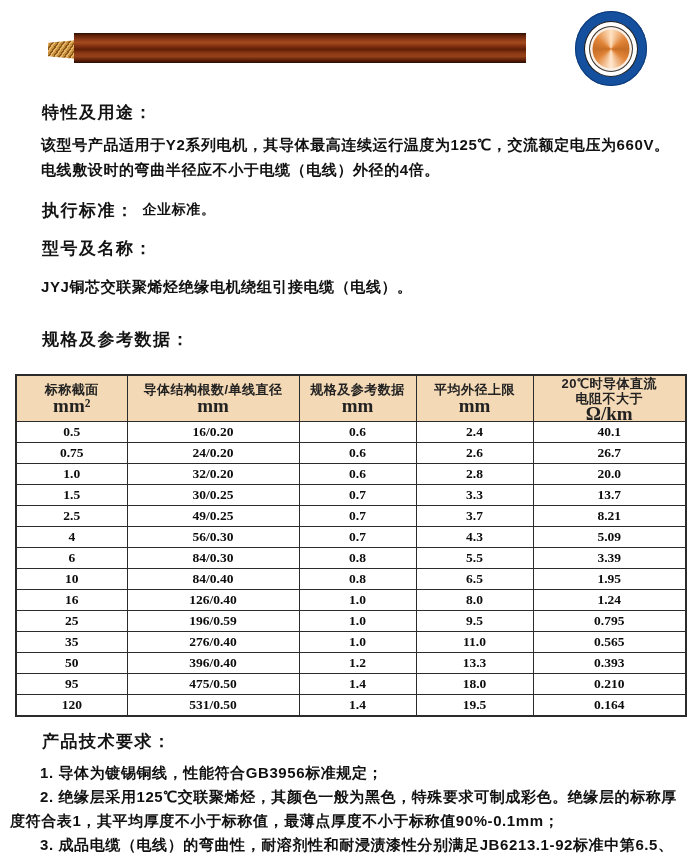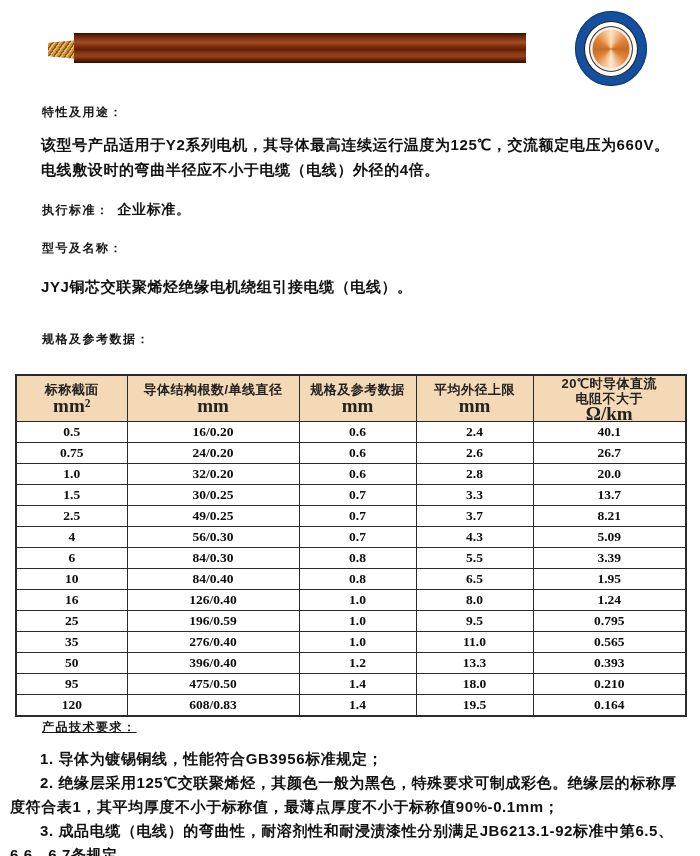--- a/index.html
+++ b/index.html
@@ -44,21 +44,21 @@
     width:44px;height:46px;border-radius:50%;
     border:1px solid #3a3a3a;
     box-shadow:inset 0 0 0 2.5px #f8f0e6;
     background:conic-gradient(from 0deg,
       #ffe2c2 0deg,#e08438 55deg,#c66d26 90deg,#e08438 125deg,
       #ffe9d2 180deg,#e08438 235deg,#c66d26 270deg,#e08438 305deg,#ffe2c2 360deg);
   }
 
   
   .sec-heading{
-    font-size:12px;font-weight:bold;letter-spacing:1.5px;line-height:21px;
+    font-size:17px;font-weight:bold;letter-spacing:1.5px;line-height:21px;
     color:#141414;
     padding-left:32px;
   }
   .h-features{margin-top:6px;}
   .para-block{
     padding-left:31px;padding-right:4px;font-size:15px;font-weight:bold;
     letter-spacing:0.6px;line-height:25px;margin-top:9px;
   }
   .std-row{margin-top:17px;height:22px;display:flex;align-items:center;}
   .std-value{font-size:14px;font-weight:bold;letter-spacing:0.6px;margin-left:8px;}
@@ -88,21 +88,21 @@
     font-family:"Liberation Serif",serif;font-size:19px;letter-spacing:0;
   }
   table.spec th .tight{line-height:15px;display:block;}
   table.spec td{
     height:21px;font-family:"Liberation Serif",serif;
     font-size:13.5px;font-weight:bold;color:#0d0d0d;
   }
   .col1{width:111px;}.col2{width:172px;}.col3{width:117px;}.col4{width:117px;}.col5{width:153px;}
 
   
-  .h-tech{margin-top:0;text-decoration:underline;}
+  .h-tech{margin-top:14px;}
   .tech-list{margin-top:9px;}
   .tech-list p{
     margin:0;font-size:15px;font-weight:bold;letter-spacing:0.6px;
     line-height:24px;text-indent:2em;
   }
 </style>
 </head>
 <body>
 
 <div class="page">
@@ -255,21 +255,21 @@
           </tr>
           <tr>
             <td>95</td>
             <td>475/0.50</td>
             <td>1.4</td>
             <td>18.0</td>
             <td>0.210</td>
           </tr>
           <tr>
             <td>120</td>
-            <td>608/0.83</td>
+            <td>531/0.50</td>
             <td>1.4</td>
             <td>19.5</td>
             <td>0.164</td>
           </tr>
         </tbody>
     </table>
 
     <div class="sec-heading h-tech">产品技术要求：</div>
     <div class="tech-list">
       <p>1. 导体为镀锡铜线，性能符合GB3956标准规定；</p>

